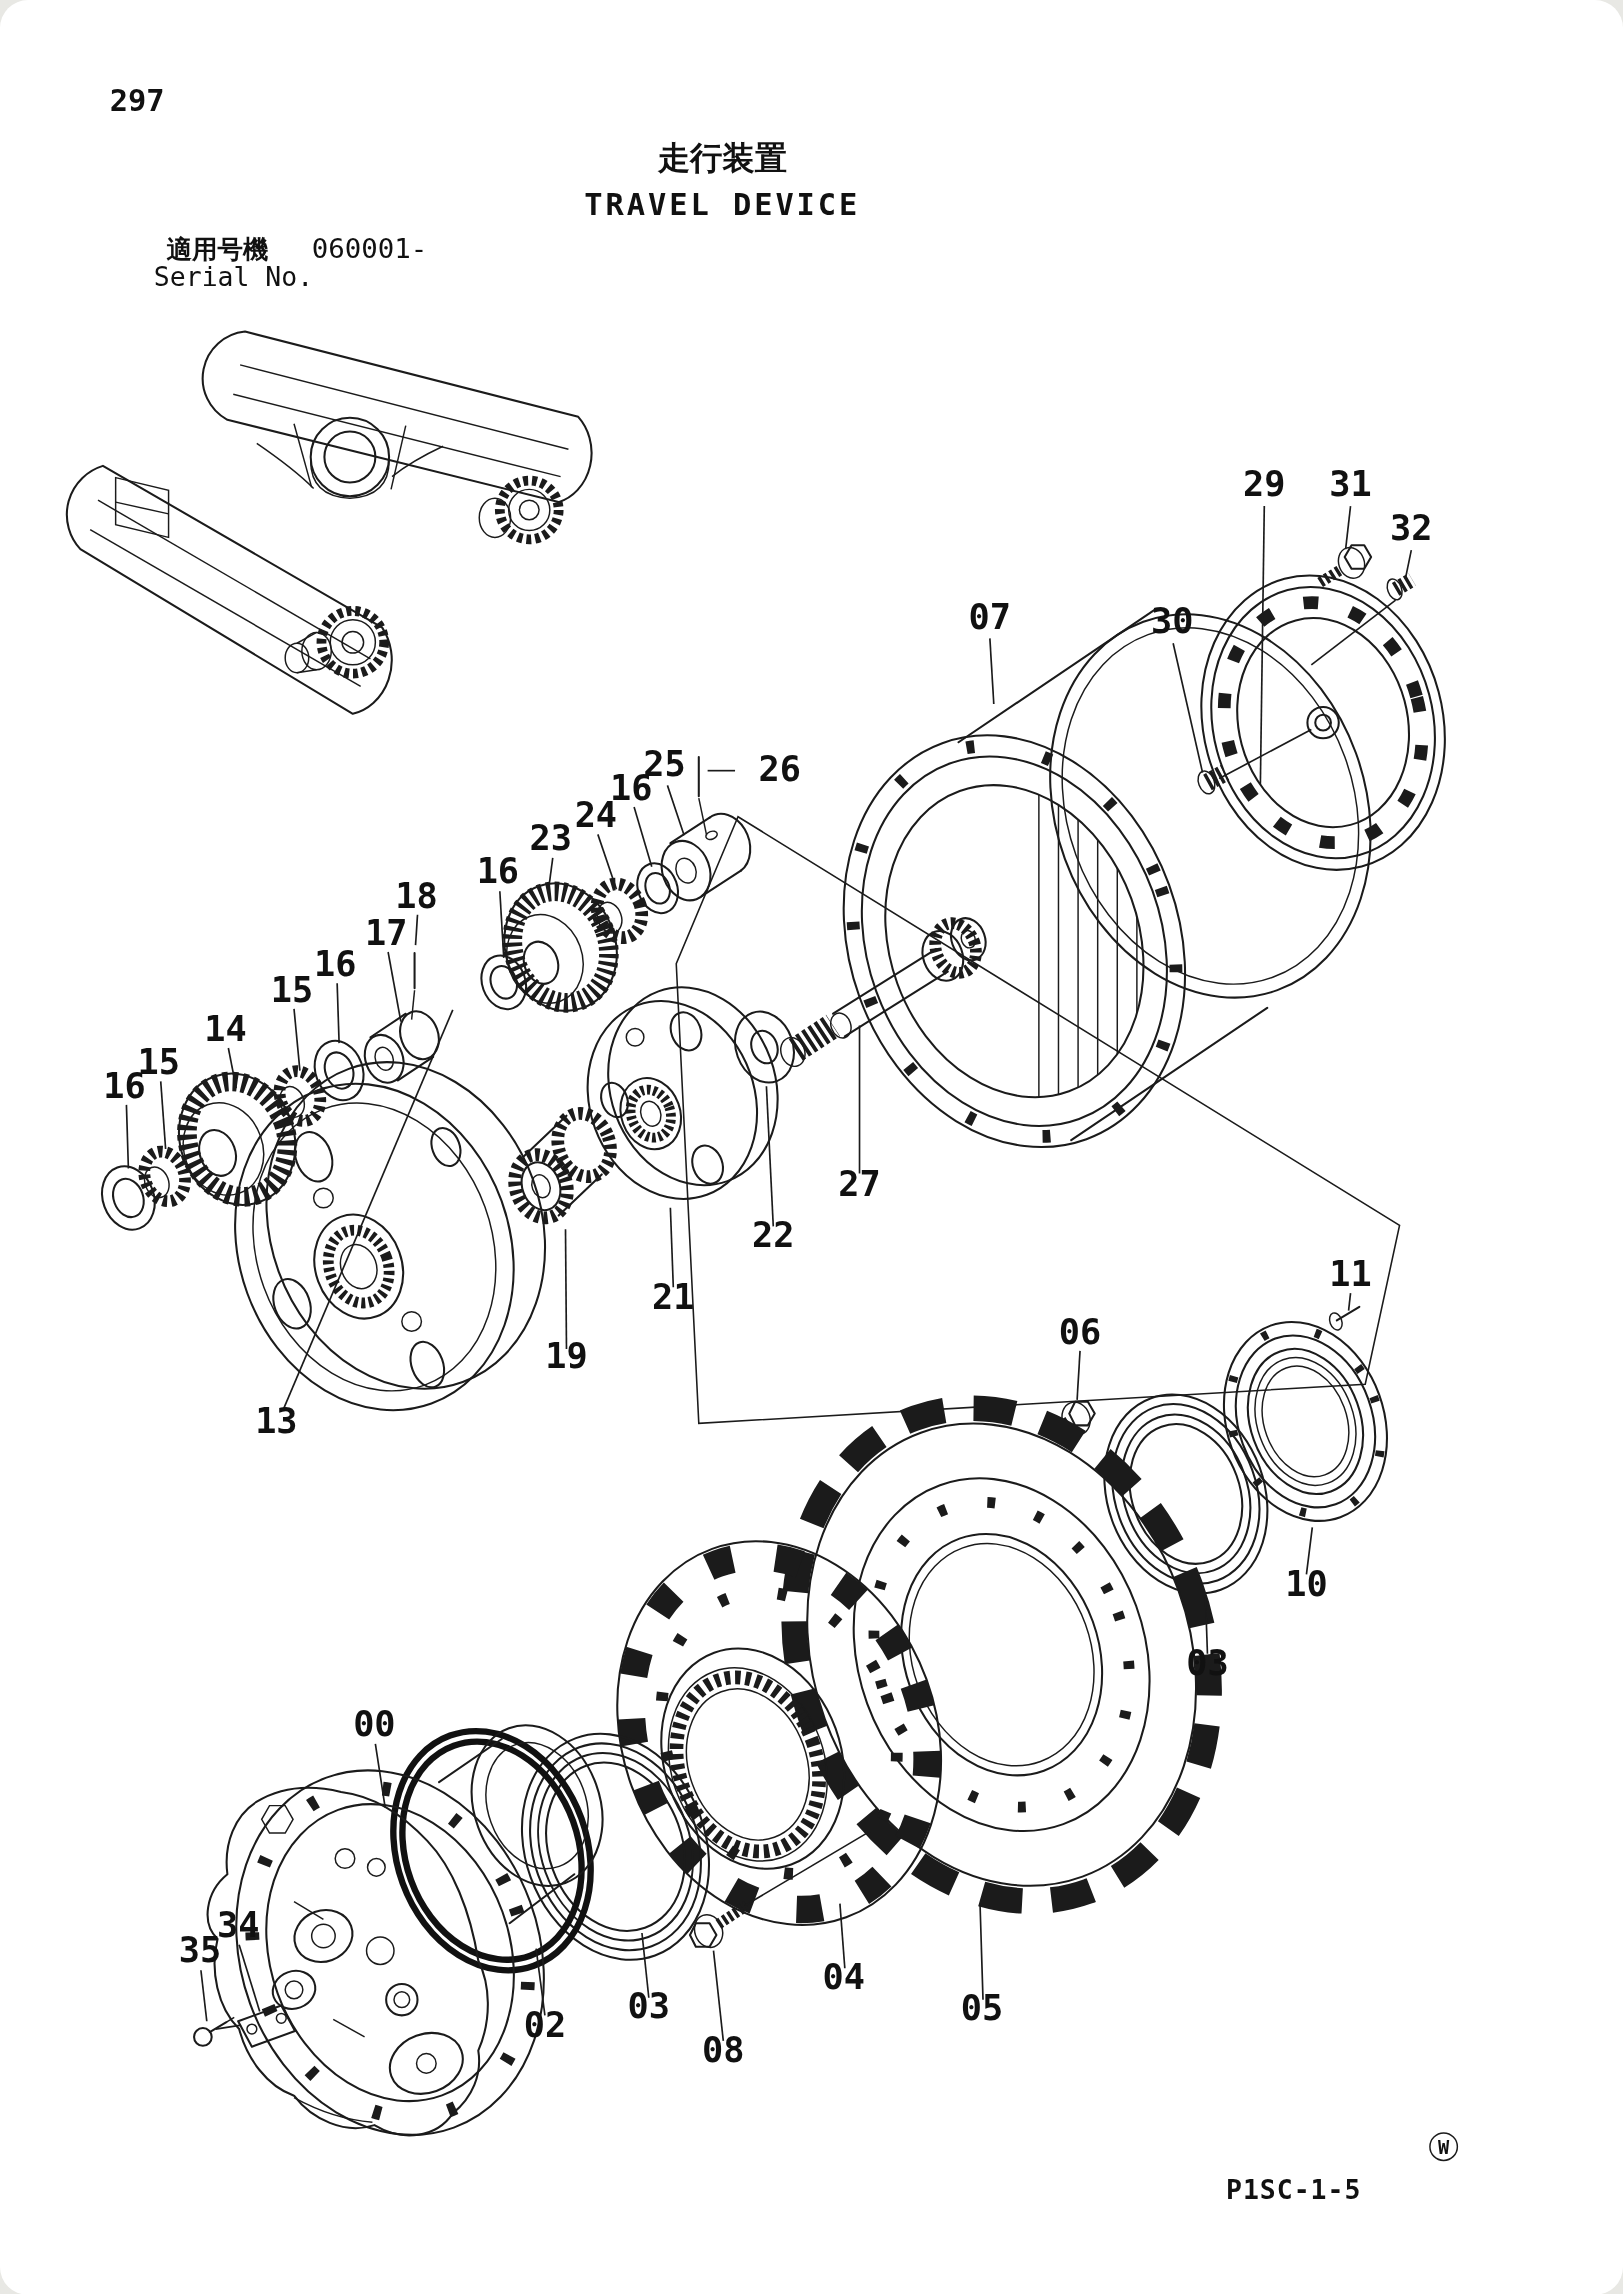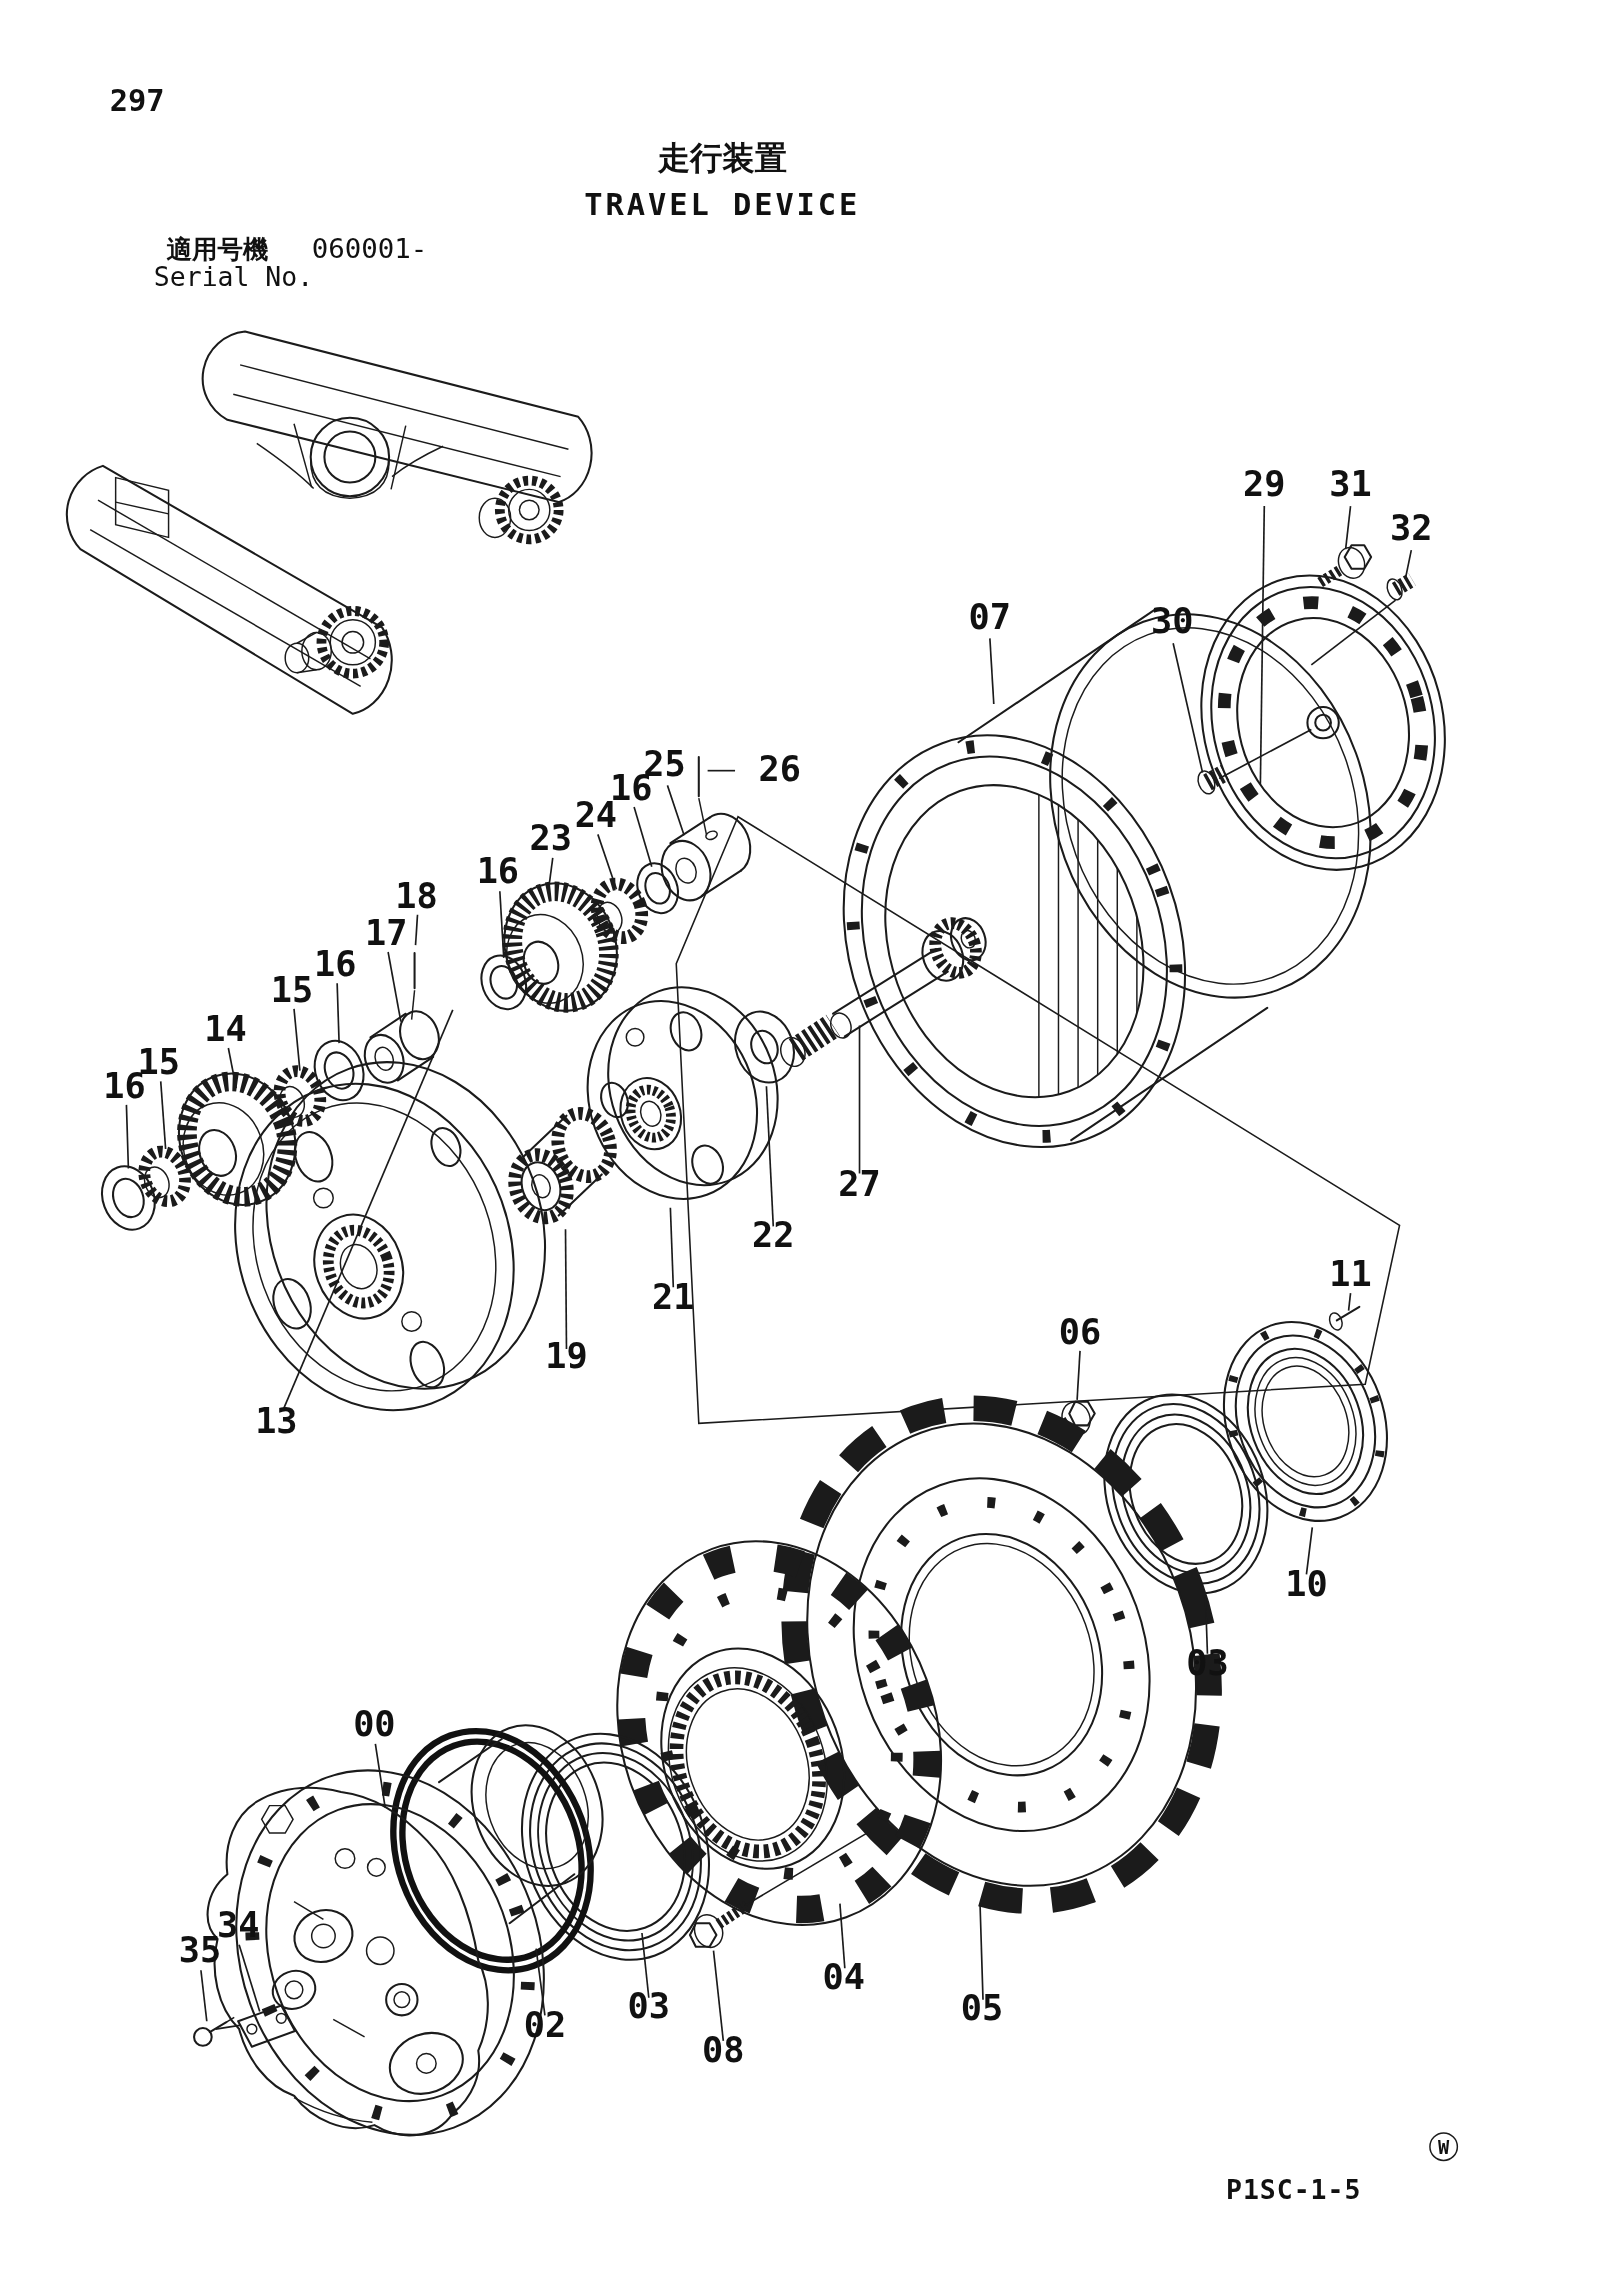--- a/index.html
+++ b/index.html
@@ -1,17 +1,17 @@
 <!DOCTYPE html>
 <html><head>
 <meta charset="utf-8">
 <style>
   html,body{margin:0;padding:0;background:#e8e8e4;}
   #page{position:relative;width:1623px;height:2295px;background:#ffffff;margin:0 auto;
-        font-family:"DejaVu Sans Mono","Liberation Mono",monospace;}
+        font-family:"DejaVu Sans Mono","Liberation Mono",monospace;border-radius:28px;}
   svg{position:absolute;left:0;top:0;}
   .ln{fill:none;stroke:#1b1b1b;stroke-width:2.1;stroke-linecap:round;stroke-linejoin:round;}
   .ln15{fill:none;stroke:#1b1b1b;stroke-width:1.5;}
   .ldr{fill:none;stroke:#1b1b1b;stroke-width:1.7;}
   .teeth{fill:none;stroke:#1b1b1b;}
   .thick{fill:none;stroke:#111;stroke-width:6.5;}
   .frame{fill:none;stroke:#1b1b1b;stroke-width:1.6;}
   text{fill:#111;}
   .callout{font-size:36px;font-weight:bold;font-family:"DejaVu Sans Mono","Liberation Mono",monospace;}
   .pageno{font-size:31px;font-weight:bold;}

